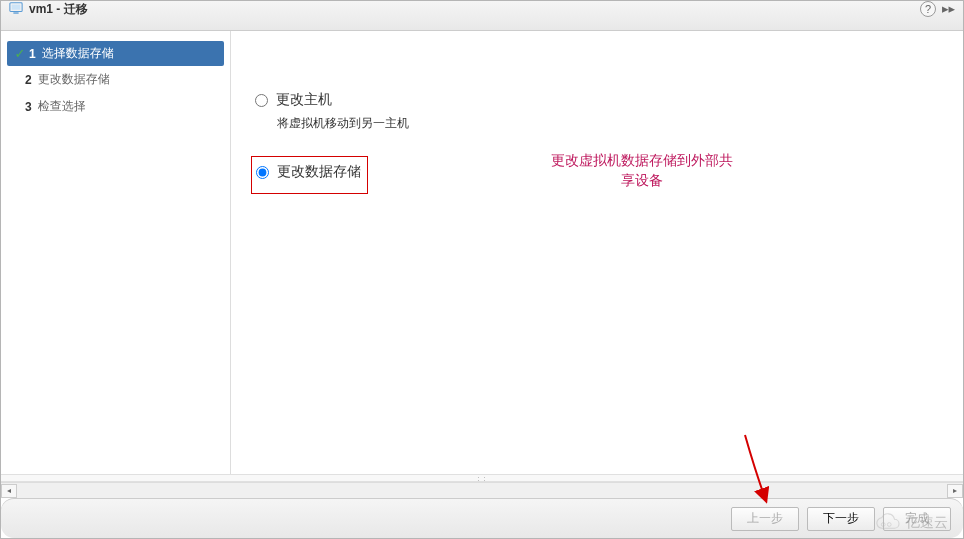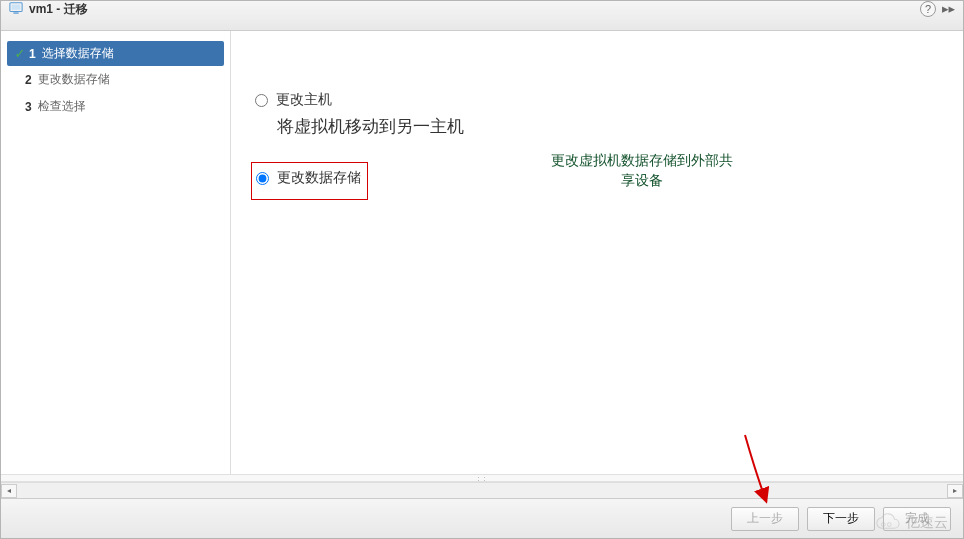--- a/index.html
+++ b/index.html
@@ -25,30 +25,30 @@
     .step.active { background: #3b73af; color: #fff; border-radius: 2px; margin: 0 6px; padding: 4px 6px; }
     .step.active .num { color: #fff; }
     .step.pending { color: #666; padding-left: 24px; }
     .step.pending .num { color: #333; }
     
     .content { flex: 1; padding: 60px 24px 10px 24px; position: relative; }
     .option { margin-bottom: 24px; }
     .option-row { display: flex; align-items: center; }
     .option-row input[type=radio] { margin-right: 8px; cursor: pointer; }
     .option-title { font-size: 14px; }
-    .option-desc { margin: 6px 0 0 22px; font-size: 17px; color: #333; }
+    .option-desc { margin: 6px 0 0 22px; font-size: 12px; color: #333; }
     
     .highlight-box { border: 1.5px solid #d40000; padding: 6px 6px 12px 4px; margin-left: -4px; display: inline-block; }
     
-    .annotation { position: absolute; right: 230px; top: 120px; color: #14532d; font-size: 14px; text-align: center; line-height: 1.4; margin-left: 15px; }
+    .annotation { position: absolute; right: 230px; top: 120px; color: #be185d; font-size: 14px; text-align: center; line-height: 1.4; margin-left: 15px; }
     
     .resizer { height: 8px; border-top: 1px solid #e0e0e0; border-bottom: 1px solid #e0e0e0; background: #f8f8f8; display: flex; align-items: center; justify-content: center; cursor: ns-resize; }
     .resizer .grip { color: #999; font-size: 8px; letter-spacing: 1px; }
     
-    .footer { height: 40px; background: linear-gradient(#f5f5f5, #e8e8e8); border-top: 1px solid #ccc; display: flex; align-items: center; justify-content: flex-end; padding: 0 12px; gap: 8px; }
+    .footer { height: 40px; background: linear-gradient(#f5f5f5, #e8e8e8); border-top: 1px solid #ccc; display: flex; align-items: center; justify-content: flex-end; padding: 0 12px; gap: 8px; border-radius: 13px; }
     .btn { min-width: 68px; height: 24px; border: 1px solid #bbb; border-radius: 2px; background: linear-gradient(#fdfdfd, #ececec); font-size: 12px; cursor: pointer; padding: 0 12px; }
     .btn:disabled { color: #aaa; cursor: default; }
     
     .arrow-annotation { position: absolute; pointer-events: none; }
     
     .watermark { position: absolute; right: 16px; bottom: 6px; opacity: 0.5; display: flex; align-items: center; gap: 4px; font-size: 14px; color: #888; font-family: sans-serif; }
     .watermark svg { width: 30px; height: 20px; }
     
     .hscroll { height: 16px; background: #f0f0f0; border-top: 1px solid #ddd; display: flex; align-items: center; }
     .hscroll .arrow-btn { width: 16px; height: 14px; border: 1px solid #ccc; background: #f7f7f7; display: flex; align-items: center; justify-content: center; font-size: 8px; color: #666; cursor: pointer; }

